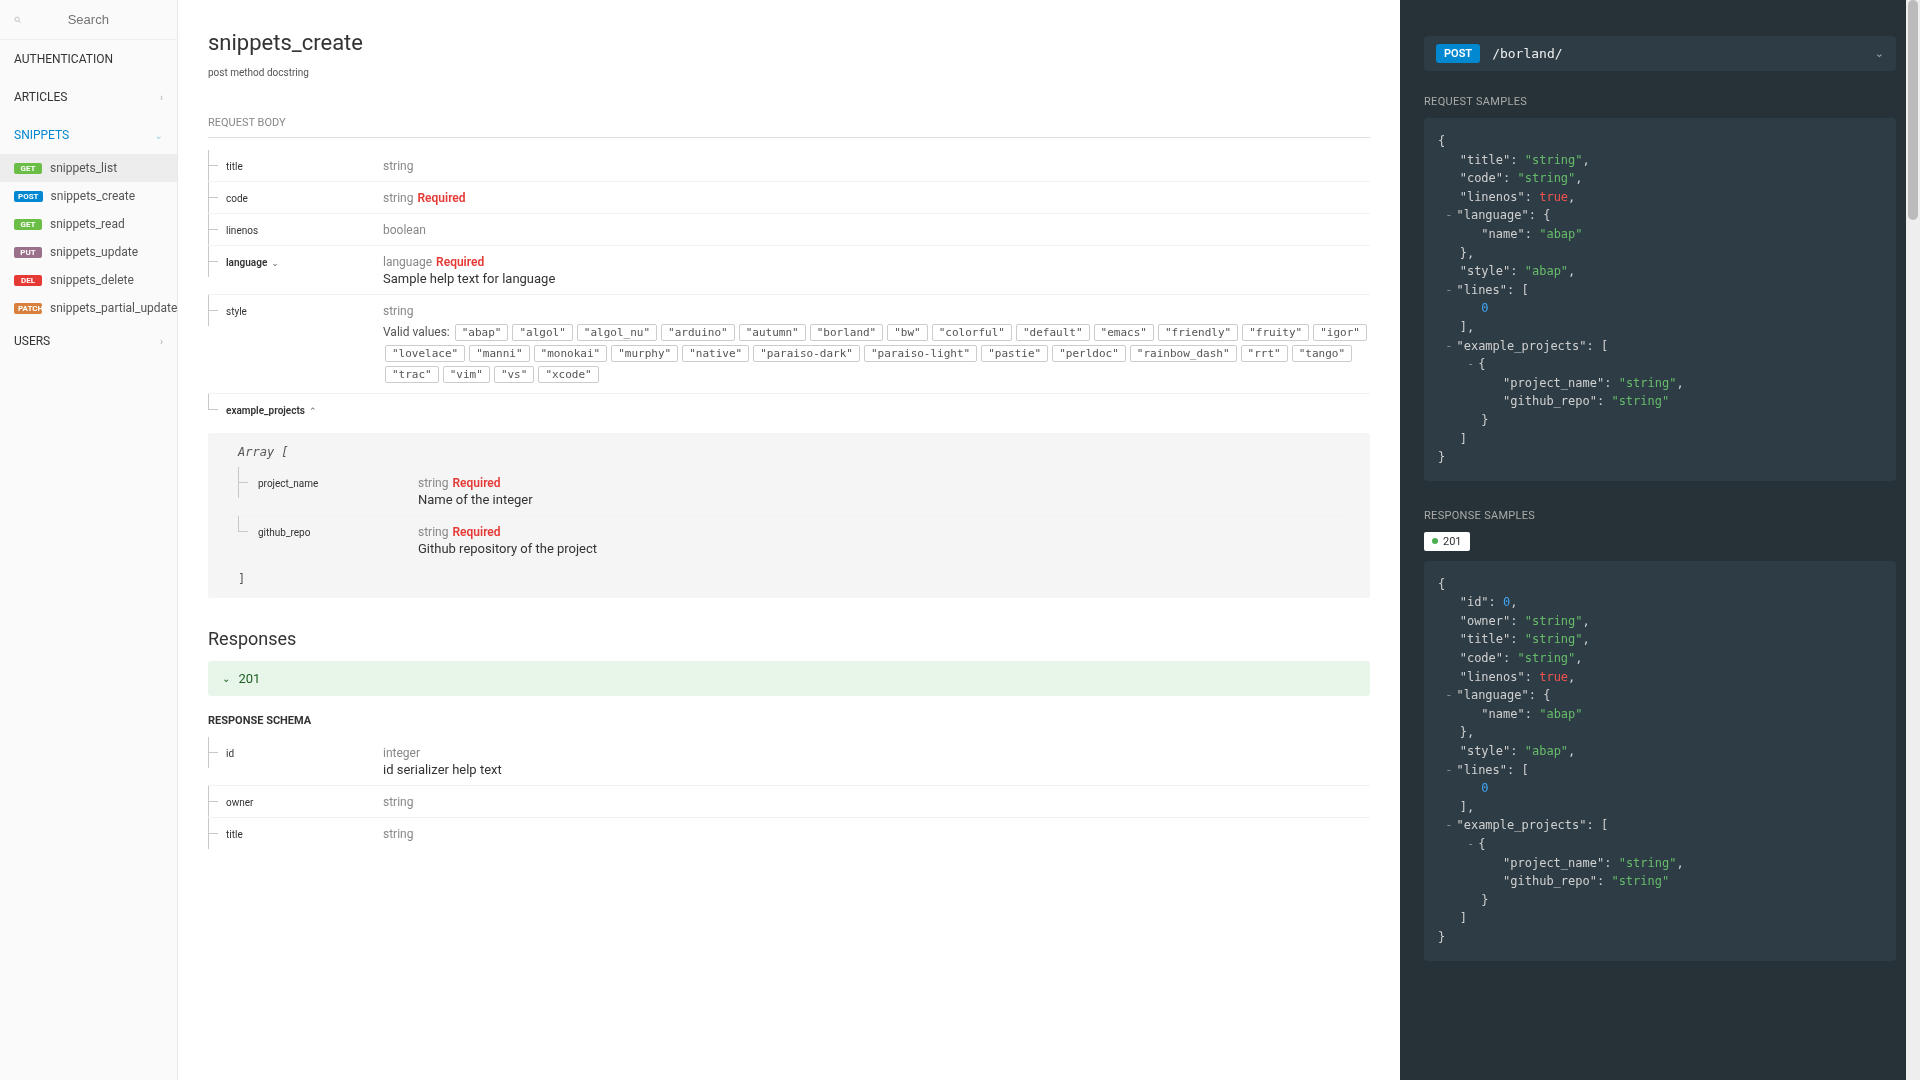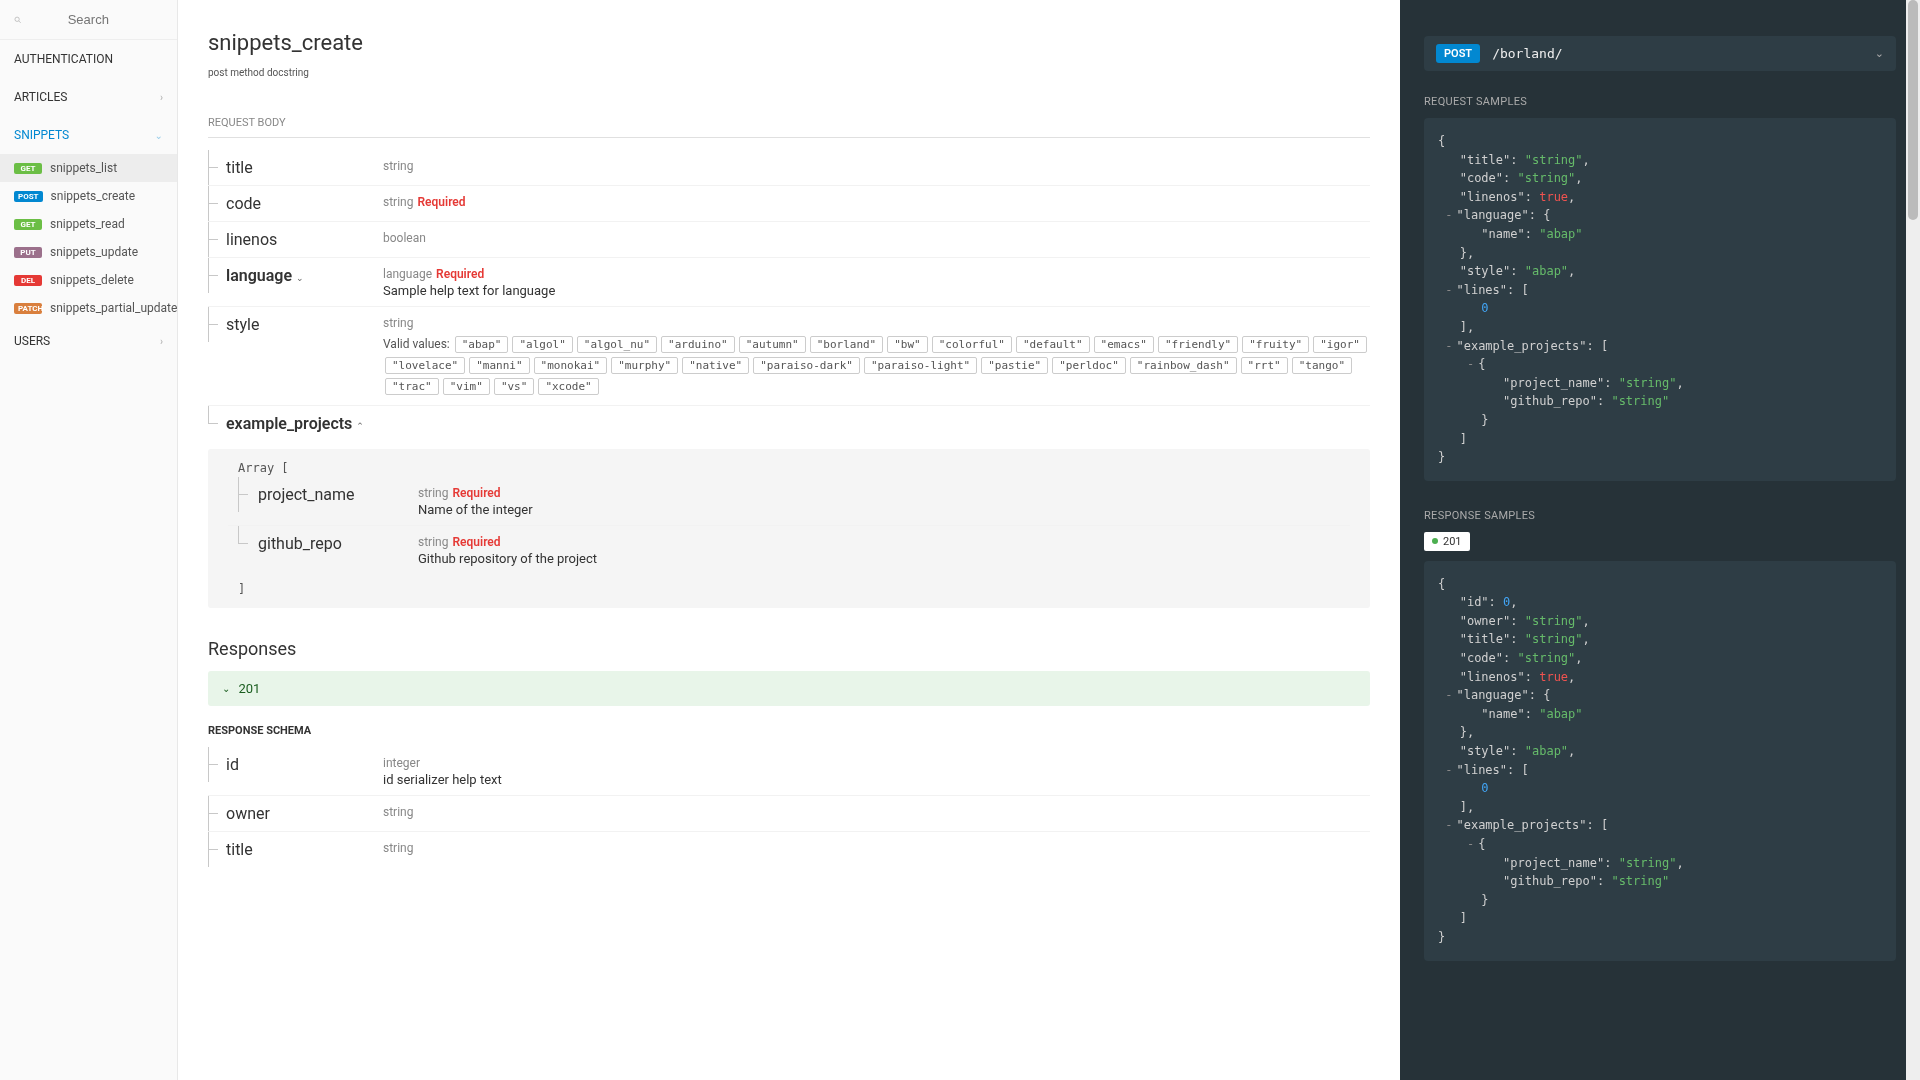--- a/index.html
+++ b/index.html
@@ -122,21 +122,21 @@
 }
 .prop-tree-cont {
   position: absolute;
   left: 0;
   top: 50%;
   bottom: -8px;
   width: 1px;
   background: #c8c8c8;
 }
 .prop-name {
-  font-size: 16px;
+  font-size: 10px;
   color: #333;
 }
 .prop-name.bold { font-weight: 600; }
 .prop-expand {
   font-size: 9px;
   margin-left: 4px;
   color: #666;
 }
 .prop-desc-cell { flex: 1; }
 .prop-type {
@@ -174,22 +174,23 @@
   background: #f5f5f5;
   border-radius: 3px;
   padding: 12px 20px;
   margin-top: 8px;
   position: relative;
 }
 .nested-label {
   font-family: monospace;
   font-size: 12px;
   color: #555;
-  margin-bottom: 2px;
+  margin-bottom: 8px;
   padding-left: 10px;
+  font-style: italic;
 }
 .nested-close {
   font-family: monospace;
   font-size: 12px;
   color: #555;
   padding-left: 10px;
   margin-top: 8px;
 }
 .nested-block .prop-name-cell { padding-left: 30px; width: 190px; }
 .nested-block .prop-tree-line { left: 10px; }

